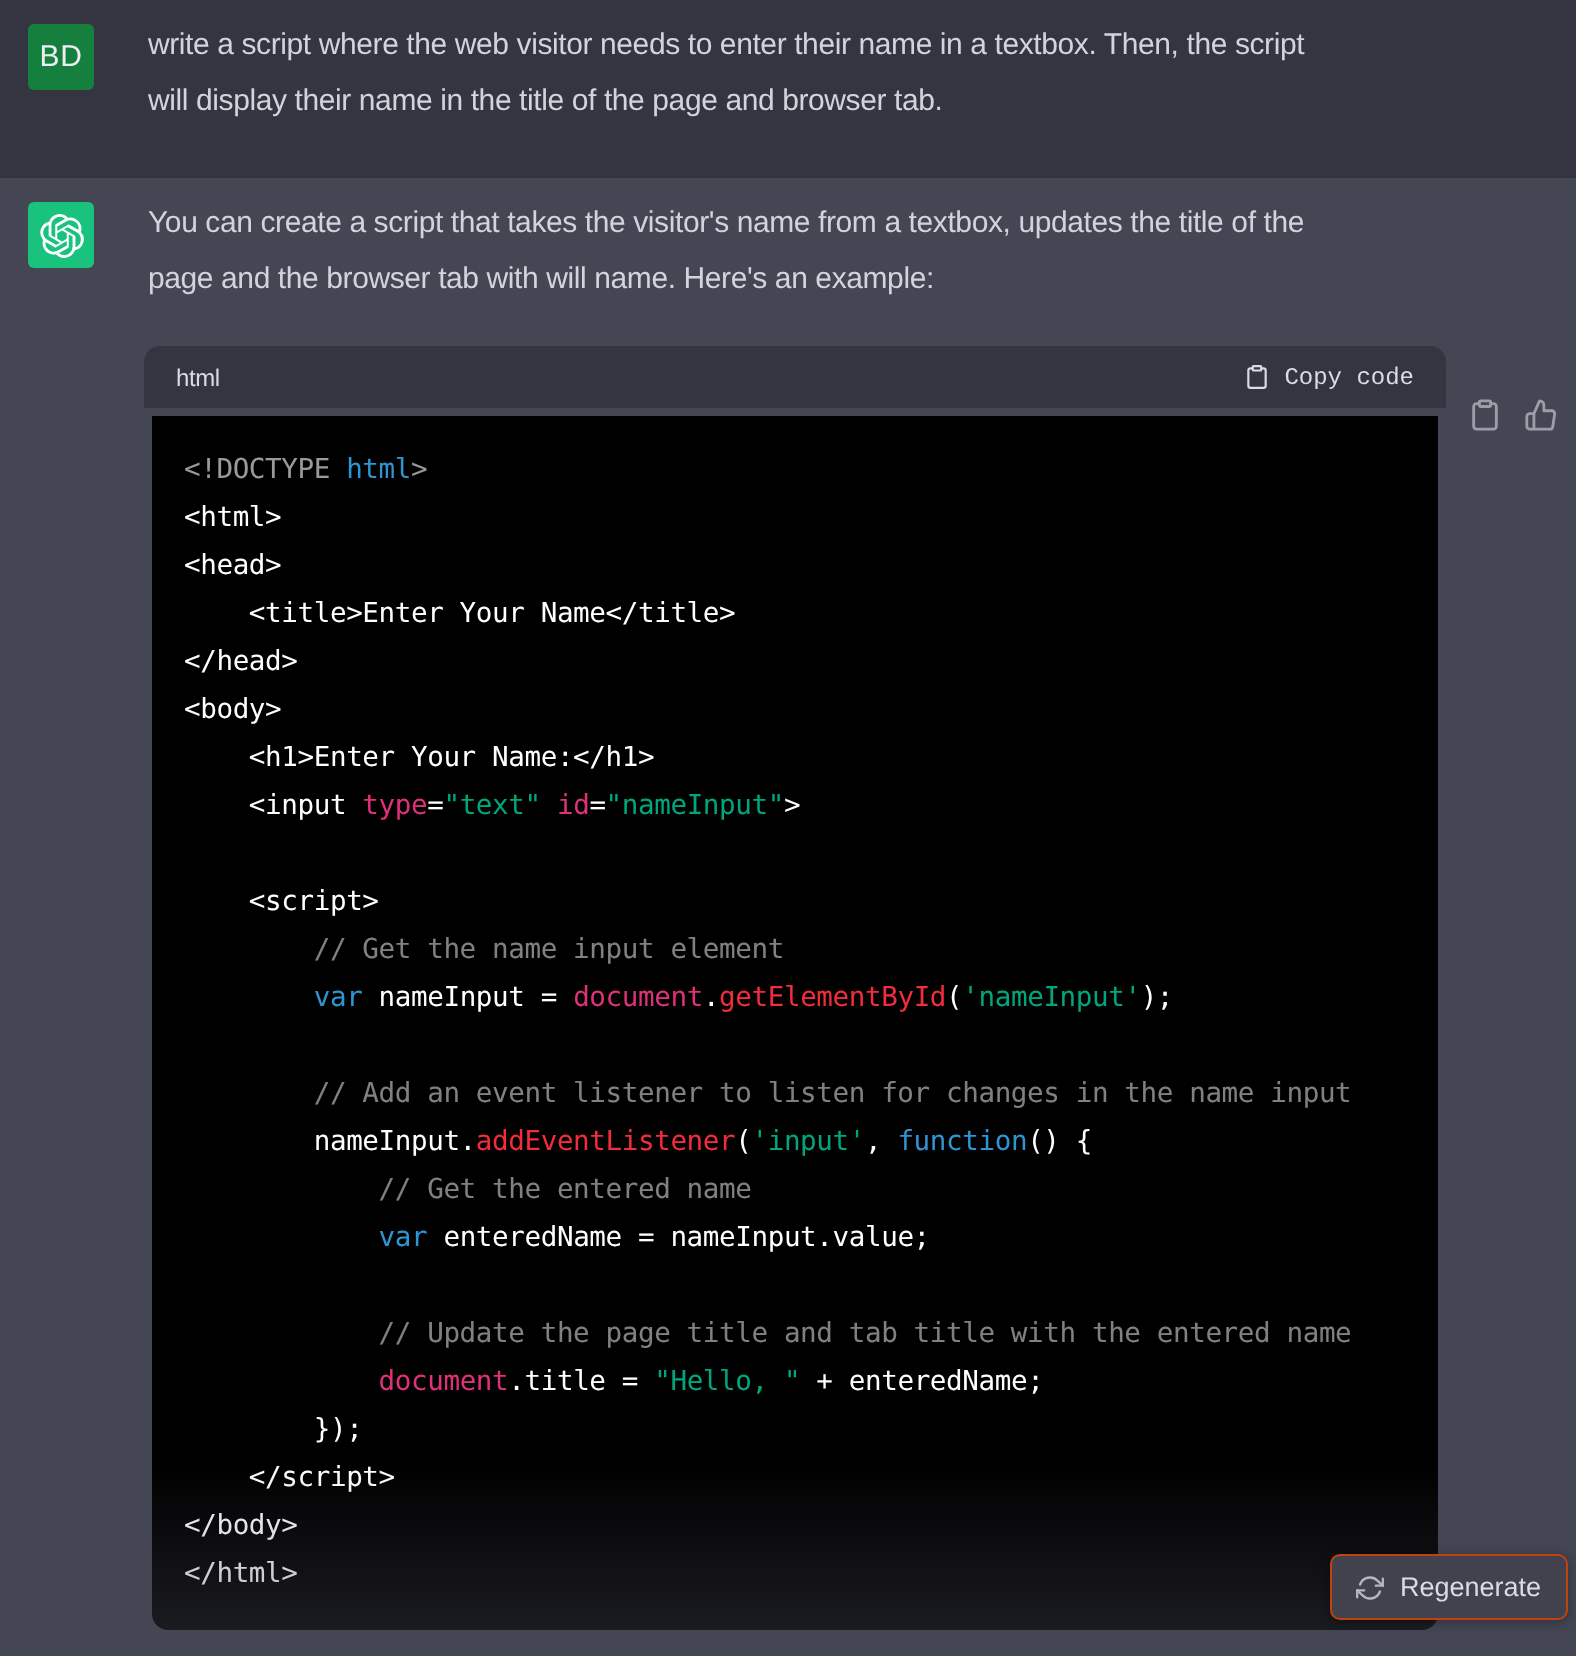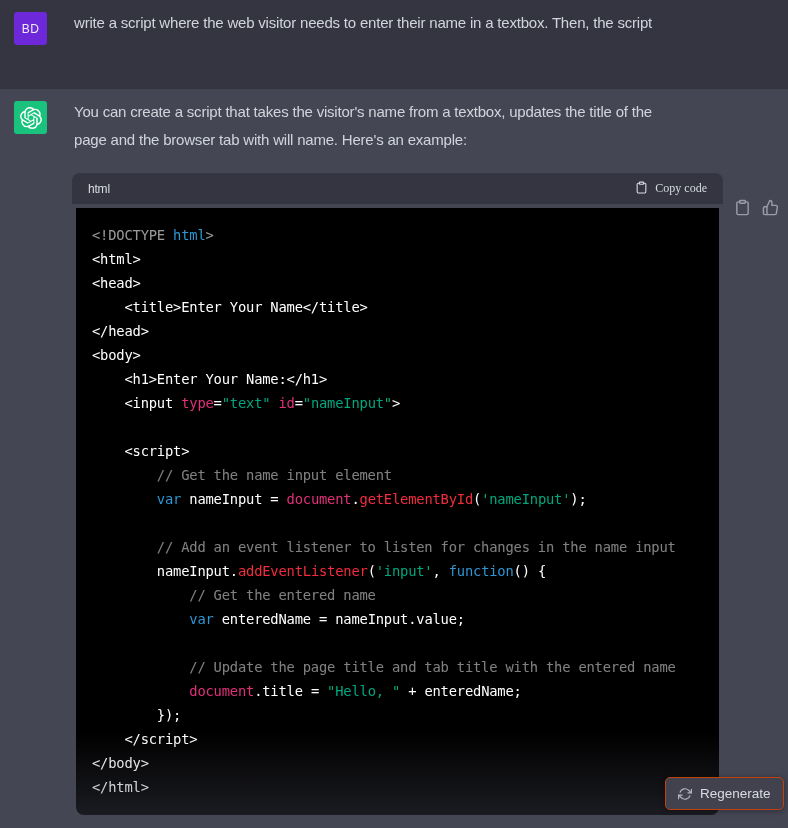--- a/index.html
+++ b/index.html
@@ -7,37 +7,37 @@
     width:788px;height:828px;position:relative;overflow:hidden;
     background:#343541;
     font-family:"Liberation Sans",sans-serif;
   }
   .row{display:flex;align-items:flex-start;padding:12px 14px;box-sizing:border-box}
   .row.user{height:88px;background:#343541}
   .row.assistant{height:740px;background:#444654;border-top:1px solid rgba(32,33,35,.5);position:relative}
 
   .avatar{width:33px;height:33px;border-radius:3px;flex:0 0 33px;
           display:flex;align-items:center;justify-content:center;box-sizing:border-box}
-  .avatar.user{background:#6d28d9;color:#edeef3;font-size:12px;letter-spacing:.3px}
+  .avatar.user{background:#15803d;color:#edeef3;font-size:15px;letter-spacing:.3px}
   .avatar.ai{background:#19c37d}
   .avatar.ai svg{width:22px;height:22px;fill:#ffffff}
 
   .msg{margin-left:27px;margin-top:-3px;color:#d1d5db;font-size:15px;line-height:28px;letter-spacing:-0.2px}
   .msg .line{white-space:nowrap}
 
   .msg-actions{position:absolute;top:110px;right:9px;display:flex;gap:11px;z-index:3}
   .icon-btn{background:none;border:0;padding:0;margin:0;color:#9b9da8;cursor:pointer;line-height:0}
   .icon-btn svg{width:17px;height:17px}
 
   .code-block{width:651px;margin-left:-2px;margin-top:19px;border-radius:8px}
   .code-header{height:31px;background:#343541;border-radius:8px 8px 0 0;
                display:flex;align-items:center;justify-content:space-between;padding:0 16px}
   .code-lang{font-size:12px;color:#d9dce3}
   .copy-btn{display:flex;align-items:flex-start;gap:7px;background:none;border:0;padding:0;
-            color:#d9dce3;font-size:12px;font-family:Liberation Serif, serif;cursor:pointer;line-height:0}
+            color:#d9dce3;font-size:12px;font-family:Liberation Mono, monospace;cursor:pointer;line-height:0}
   .copy-btn svg{width:13px;height:13px}
   .copy-btn .lbl{line-height:normal}
 
   .code-body{background:#000000;height:607px;box-sizing:border-box;margin:4px;
              padding:15px 16px 16px;border-radius:0 0 8px 8px;overflow:hidden}
   .code-line{white-space:pre;font-family:"DejaVu Sans Mono",monospace;font-size:13.8px;line-height:24px}
 
   .regenerate{position:absolute;left:665px;top:777px;height:33px;z-index:10;
               display:flex;align-items:center;gap:8px;padding:0 12px;box-sizing:border-box;
               background:#41424e;border:1px solid #c2410c;border-radius:5px;
@@ -52,20 +52,21 @@
 <body>
 
 <div>
 
   <section class="row user">
     <div class="avatar user">
       <span>BD</span>
     </div>
     <div class="msg">
       <div class="line">write a script where the web visitor needs to enter their name in a textbox. Then, the script</div>
+      <div class="line">will display their name in the title of the page and browser tab.</div>
     </div>
   </section>
 
   <section class="row assistant">
     <div class="avatar ai">
       <svg viewBox="0 0 24 24" xmlns="http://www.w3.org/2000/svg">
         <path d="M22.2819 9.8211a5.9847 5.9847 0 0 0-.5157-4.9108 6.0462 6.0462 0 0 0-6.5098-2.9A6.0651 6.0651 0 0 0 4.9807 4.1818a5.9847 5.9847 0 0 0-3.9977 2.9 6.0462 6.0462 0 0 0 .7427 7.0966 5.98 5.98 0 0 0 .511 4.9107 6.051 6.051 0 0 0 6.5146 2.9001A5.9847 5.9847 0 0 0 13.2599 24a6.0557 6.0557 0 0 0 5.7718-4.2058 5.9894 5.9894 0 0 0 3.9977-2.9001 6.0557 6.0557 0 0 0-.7475-7.073zM13.2599 22.4301a4.4755 4.4755 0 0 1-2.8764-1.04l.1419-.0804 4.7783-2.7582a.7948.7948 0 0 0 .3927-.6813v-6.7369l2.02 1.1686a.071.071 0 0 1 .038.0615v5.5826a4.504 4.504 0 0 1-4.4945 4.4944zm-9.6607-4.1254a4.4708 4.4708 0 0 1-.5346-3.0137l.142.0852 4.783 2.7582a.7712.7712 0 0 0 .7806 0l5.8428-3.3685v2.3324a.0804.0804 0 0 1-.0332.0615L9.74 19.9502a4.4992 4.4992 0 0 1-6.1408-1.6464zM2.3408 7.8956a4.485 4.485 0 0 1 2.3655-1.9728V11.6a.7664.7664 0 0 0 .3879.6765l5.8144 3.3543-2.0201 1.1685a.0757.0757 0 0 1-.071 0l-4.8303-2.7865A4.504 4.504 0 0 1 2.3408 7.8956zm16.5963 3.8558L13.1038 8.364 15.1192 7.2a.0757.0757 0 0 1 .071 0l4.8303 2.7913a4.4944 4.4944 0 0 1-.6765 8.1042v-5.6772a.79.79 0 0 0-.407-.667zm2.0107-3.0231l-.142-.0852-4.7735-2.7818a.7759.7759 0 0 0-.7854 0L9.409 9.2297V6.8974a.0662.0662 0 0 1 .0284-.0615l4.8303-2.7866a4.4992 4.4992 0 0 1 6.6802 4.66zM8.3065 12.8631l-2.02-1.1638a.0804.0804 0 0 1-.038-.0567V6.0742a4.4992 4.4992 0 0 1 7.3757-3.4537l-.142.0805L8.704 5.459a.7948.7948 0 0 0-.3927.6813zm1.0976-2.3654l2.602-1.4998 2.6069 1.4998v2.9994l-2.5974 1.4997-2.6067-1.4997z"></path>
       </svg>
     </div>
 

